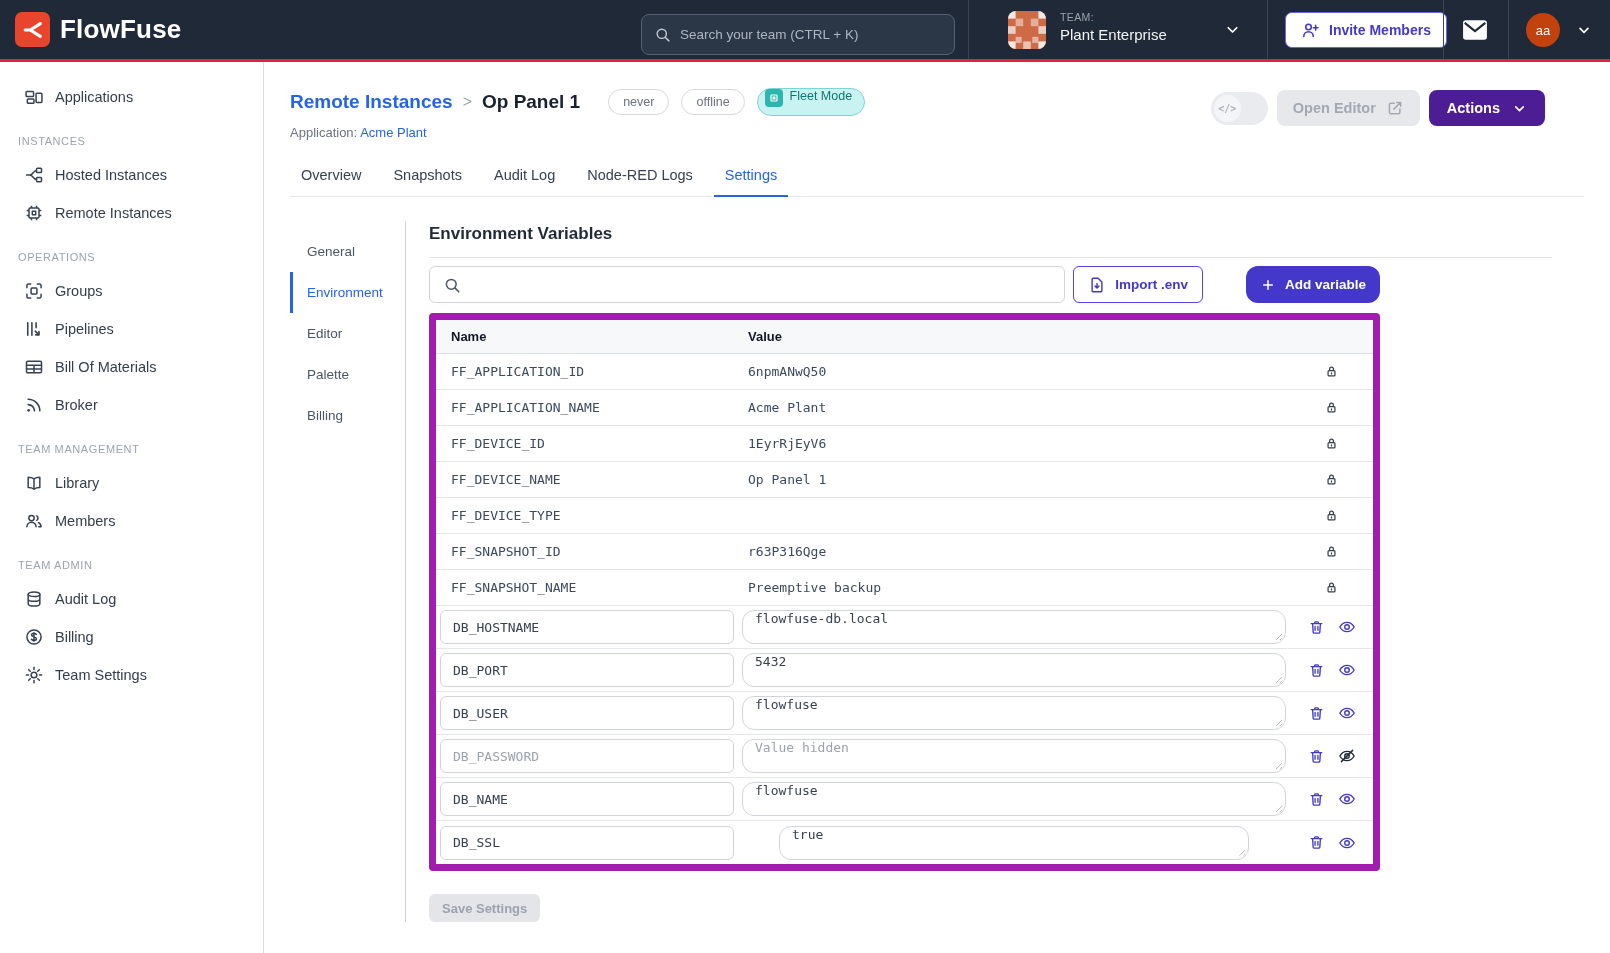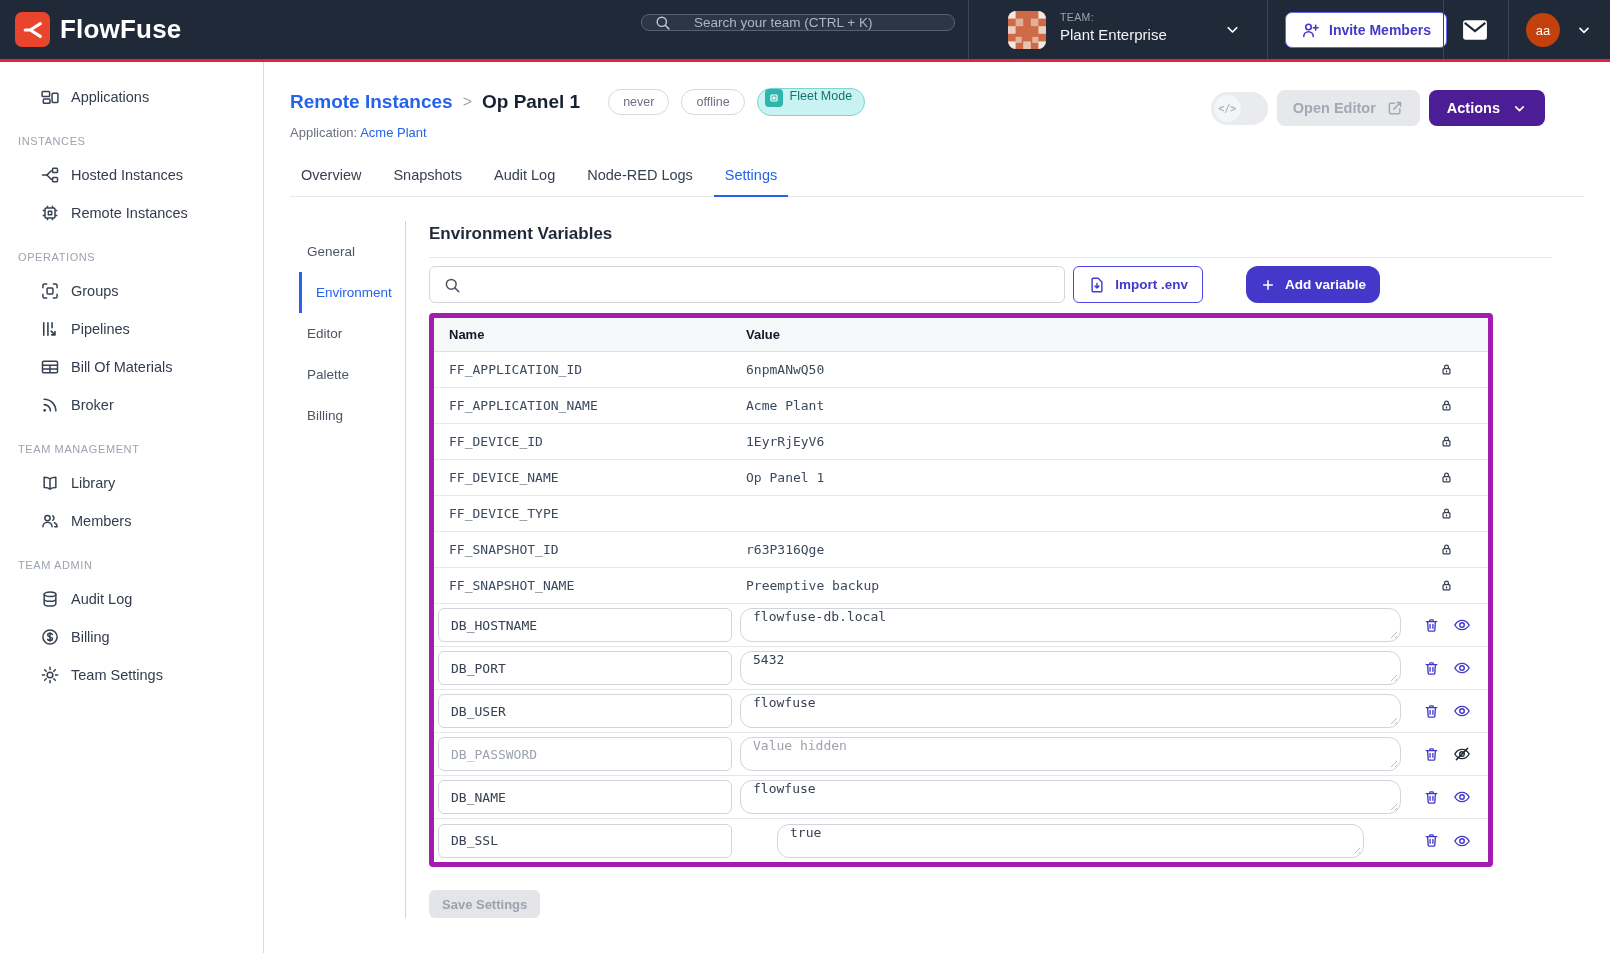--- a/index.html
+++ b/index.html
@@ -7,22 +7,22 @@
     font-family: "Liberation Sans", sans-serif; }
   svg { display: block; }
 
   
   .navbar { position: absolute; left: 0; top: 0; width: 1610px; height: 62px;
     background: #1F2937; border-bottom: 3px solid #E0243A; }
   .logo { position: absolute; left: 15px; top: 12px; display: flex; align-items: center; gap: 10px; }
   .logo-mark { width: 35px; height: 35px; border-radius: 7px; background: #E8452C;
     display: flex; align-items: center; justify-content: center; }
   .logo-text { color: #fff; font-size: 26px; font-weight: bold; letter-spacing: .2px; }
-  .nav-search { position: absolute; left: 641px; top: 14px; width: 314px; height: 17px;
-    display: flex; align-items: center; gap: 23px; padding: 4px 12px;
+  .nav-search { position: absolute; left: 641px; top: 14px; width: 314px; height: 41px;
+    display: flex; align-items: center; gap: 9px; padding: 4px 12px;
     background: #2B3647; border: 1px solid #556072; border-radius: 8px; color: #C3C9D4; }
   .nav-search input { flex: 1; background: transparent; border: none; outline: none;
     color: #C3C9D4; font-size: 13.5px; font-family: "Liberation Sans", sans-serif; }
   .nav-search input::placeholder { color: #AEB6C2; }
   .nav-divider { position: absolute; top: 0; width: 1px; height: 59px; background: #3B4454; }
   .team-sel { position: absolute; left: 986px; top: 0; width: 281px; height: 59px; cursor: pointer; }
   .team-avatar { position: absolute; left: 22px; top: 11px; width: 38px; height: 38px; border-radius: 8px; overflow: hidden; }
   .team-label { position: absolute; left: 74px; top: 11px; font-size: 10.5px; color: #9CA3AF; letter-spacing: .4px; text-align: right; }
   .team-name { position: absolute; left: 74px; top: 26px; font-size: 15px; color: #F3F4F6; }
   .team-chevron { position: absolute; right: 26px; top: 21px; color: #fff; }
@@ -32,21 +32,21 @@
   .mail-btn { position: absolute; left: 1462px; top: 19px; color: #fff; cursor: pointer; }
   .user-menu { position: absolute; left: 1526px; top: 13px; display: flex; align-items: center; gap: 16px; cursor: pointer; }
   .user-avatar { width: 34px; height: 34px; border-radius: 50%; background: #c2410c; color: #fff;
     font-size: 13px; display: flex; align-items: center; justify-content: center; }
   .user-chevron { color: #fff; }
 
   
   .sidebar { position: absolute; left: 0; top: 62px; width: 264px; height: 891px;
     background: #fff; border-right: 1px solid #D9DCE1; padding-top: 16px; }
   .side-label { padding: 0 0 0 18px; margin: 19px 0 9px 0; font-size: 11px; color: #9CA3AF; letter-spacing: .6px; }
-  .side-item { height: 38px; display: flex; align-items: center; gap: 11px; padding-left: 40px;
+  .side-item { height: 38px; display: flex; align-items: center; gap: 11px; padding-left: 24px;
     color: #333D4D; font-size: 14.5px; cursor: pointer; }
   .side-item .sicon { color: #374151; width: 20px; height: 20px; }
 
   
   .main { position: absolute; left: 264px; top: 62px; right: 0; bottom: 0; background: #fff; overflow: hidden; }
   .page-head { position: relative; padding: 26px 26px 0 26px; }
   .crumb-row { display: flex; align-items: center; }
   .crumb-link { color: #2563EB; font-size: 19px; font-weight: bold; cursor: pointer; }
   .crumb-sep { color: #9CA3AF; font-size: 16px; margin: 0 10px; }
   .crumb-title { color: #18212F; font-size: 19px; font-weight: bold; }
@@ -74,38 +74,38 @@
   
   .tabs { display: flex; margin-top: 17px; padding-left: 0; border-bottom: 1px solid #E5E7EB; }
   .tab { padding: 10px 11px 12px 11px; margin-right: 10px; font-size: 14.5px; color: #374151; cursor: pointer; }
   .tab.active { color: #2563EB; border-bottom: 2px solid #2563EB; margin-bottom: -1px; }
 
   
   .settings-wrap { display: flex; margin: 24px 58px 0 26px; align-items: stretch; }
   .subnav { width: 116px; border-right: 1px solid #D1D5DB; padding-top: 10px; flex-shrink: 0; }
   .subnav-item { padding: 10px 0 10px 14px; border-left: 3px solid transparent;
     font-size: 13.5px; color: #4B5563; line-height: 21px; cursor: pointer; }
-  .subnav-item.active { border-left-color: #2563EB; color: #2563EB; margin-left: 9px; }
+  .subnav-item.active { border-left-color: #2563EB; color: #2563EB; }
   .content { flex: 1; margin-left: 23px; }
   .content h2 { font-size: 17px; color: #1F2937; padding: 3px 0 13px 0; border-bottom: 1px solid #E5E7EB; }
   .controls { display: flex; gap: 8px; margin-top: 8px; width: 951px; }
   .env-search { flex: 1; height: 37px; display: flex; align-items: center; gap: 10px; padding: 0 13px;
     border: 1px solid #D1D5DB; border-radius: 6px; background: #fff; color: #4B5563; }
   .env-search input { flex: 1; border: none; outline: none; font-size: 13.5px;
     font-family: "Liberation Sans", sans-serif; color: #374151; }
   .env-search input::placeholder { color: #9CA3AF; }
   .btn-import { height: 37px; padding: 0 14px; display: flex; align-items: center; gap: 9px;
     background: #fff; border: 1px solid #4F46E5; border-radius: 6px; color: #4338CA;
     font-size: 13.5px; font-weight: bold; font-family: "Liberation Sans", sans-serif; cursor: pointer; }
   .btn-add { height: 37px; padding: 0 14px; display: flex; align-items: center; gap: 9px;
     background: #4338CA; border: none; border-radius: 12px; color: #fff;
     font-size: 13.5px; font-weight: bold; font-family: "Liberation Sans", sans-serif; cursor: pointer; margin-left: 35px; }
 
   
-  .env-table { width: 1064px; margin-top: 10px; border: 5px solid #a21caf; border-radius: 4px; overflow: hidden; }
+  .env-table { width: 951px; margin-top: 10px; border: 7px solid #a21caf; border-radius: 4px; overflow: hidden; }
   .t-head { display: grid; grid-template-columns: 302px 1fr 83px; height: 34px; align-items: center;
     background: #F7F8FA; border-bottom: 1px solid #DDE0E4; font-size: 13px; font-weight: bold; color: #111827; }
   .t-head .c-name { padding-left: 15px; }
   .t-head .c-value { padding-left: 10px; }
   .t-row { display: grid; grid-template-columns: 302px 1fr 83px; align-items: center;
     border-bottom: 1px solid #E5E7EB; background: #fff; }
   .t-row.ro { height: 36px; }
   .t-row.ed { height: 43px; }
   .t-row:last-child { border-bottom: none; gap: 37px; }
   .mono { font-family: "DejaVu Sans Mono", monospace; font-size: 13px; color: #3B4A5E; }

